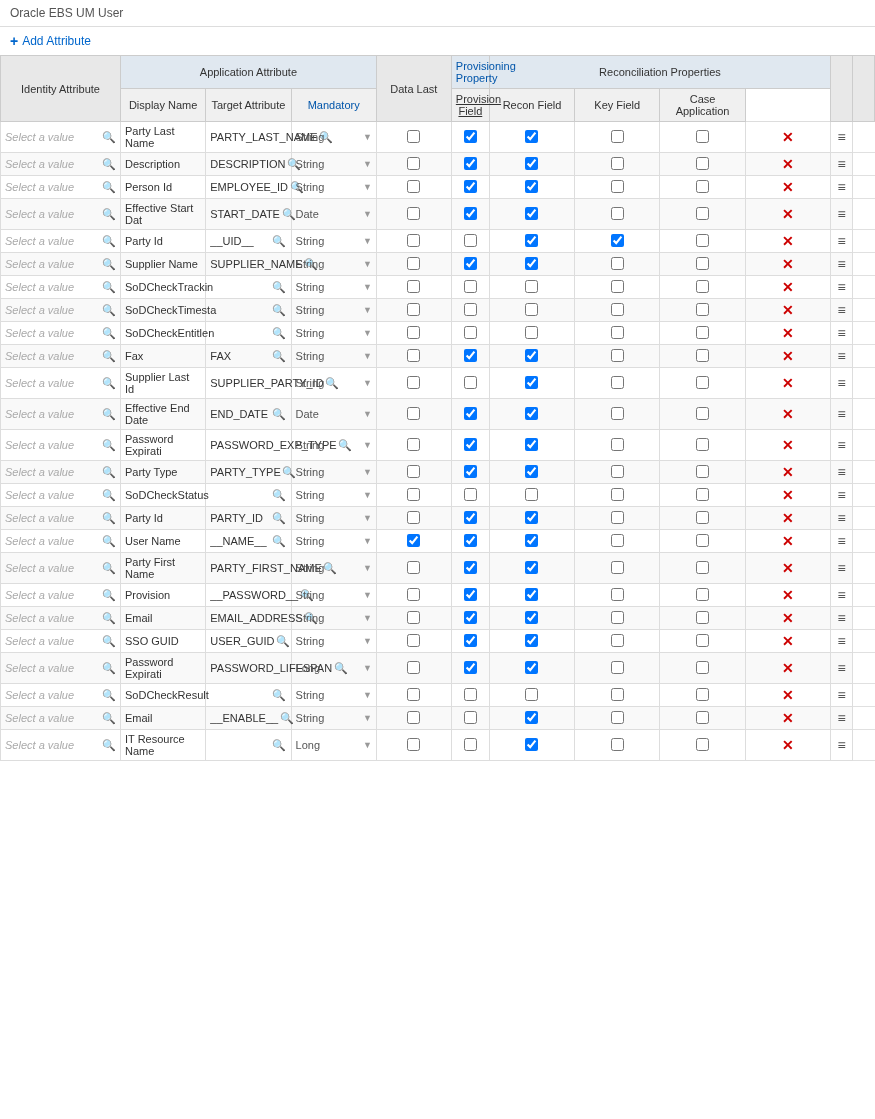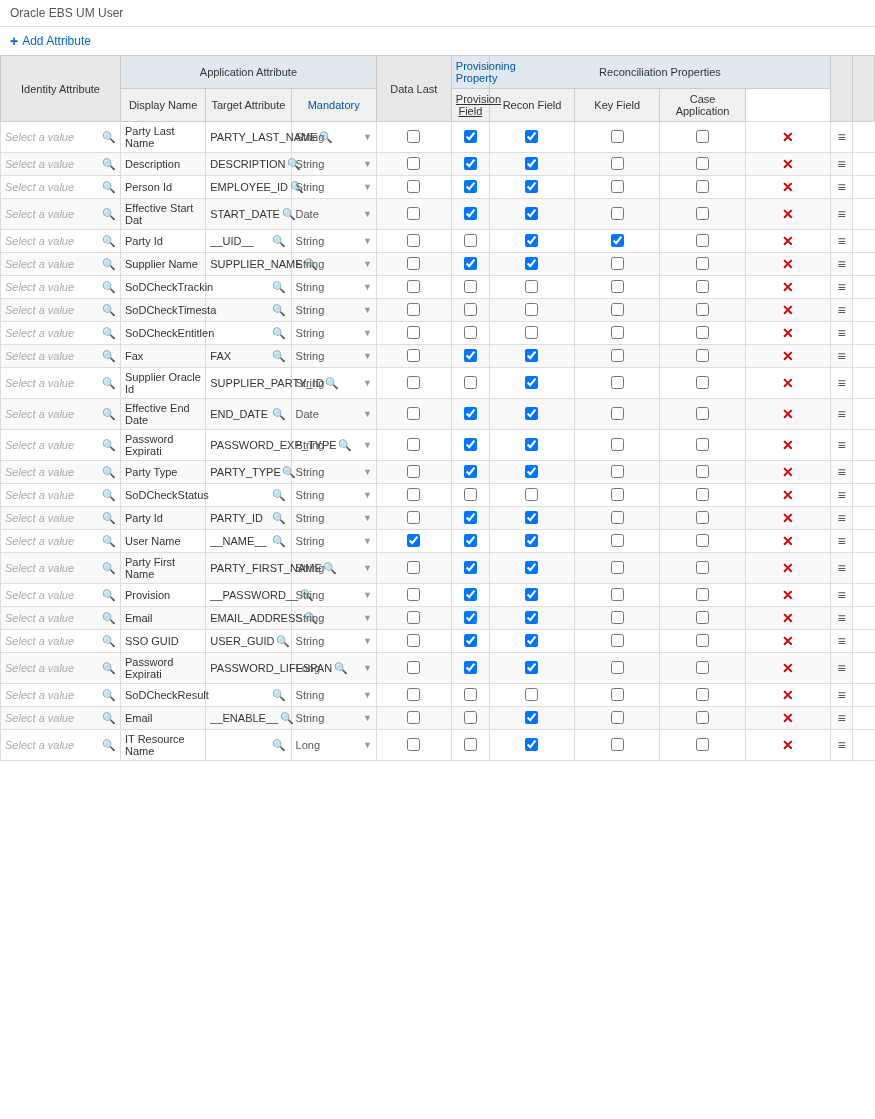--- a/index.html
+++ b/index.html
@@ -358,21 +358,21 @@
         <td class="checkbox-cell col-del"><span class="action-delete">✕</span></td>
         <td class="checkbox-cell col-menu"><span class="action-menu">≡</span></td>
       </tr>
       <tr>
         <td class="col-identity">
     <div class="identity-attr-cell">
       <span class="select-value">Select a value</span>
       <span class="search-icon">🔍</span>
     </div>
         </td>
-        <td class="col-display">Supplier Oracle Id</td>
+        <td class="col-display">Supplier Last Id</td>
         <td class="col-target">
     <div class="target-attr-cell">
       <span class="target-text">SUPPLIER_PARTY_ID</span>
       <span class="search-icon">🔍</span>
     </div>
         </td>
         <td class="col-datatype">
     <div class="data-type-cell">
       <span class="data-type-val">String</span>
       <span class="dropdown-arrow">▼</span>

